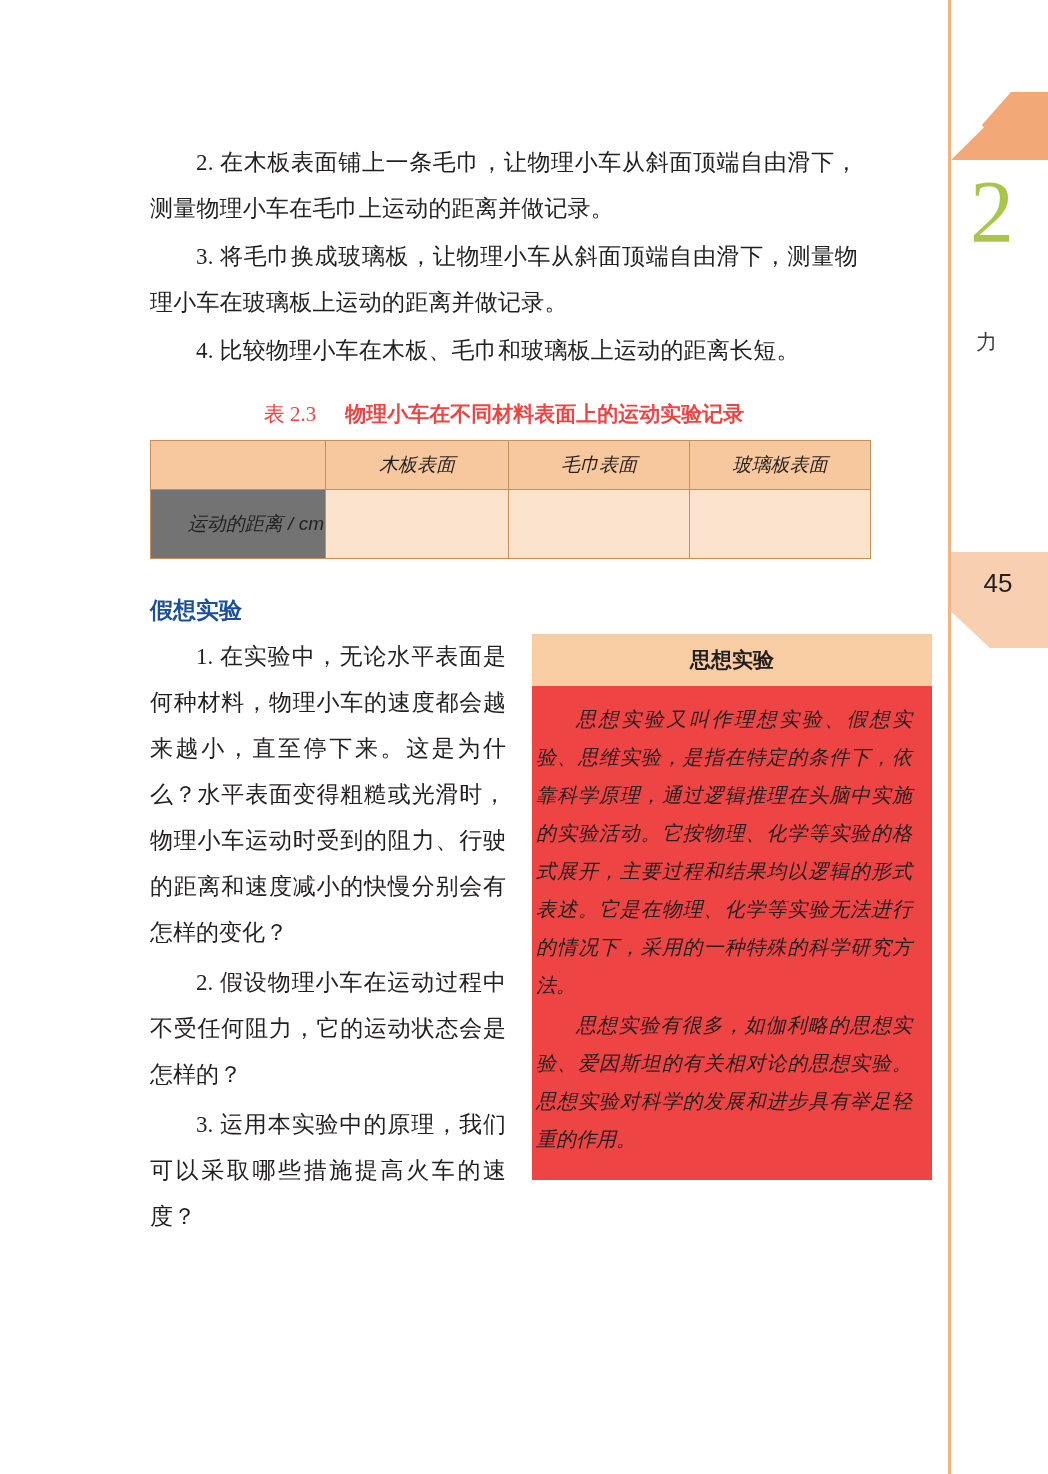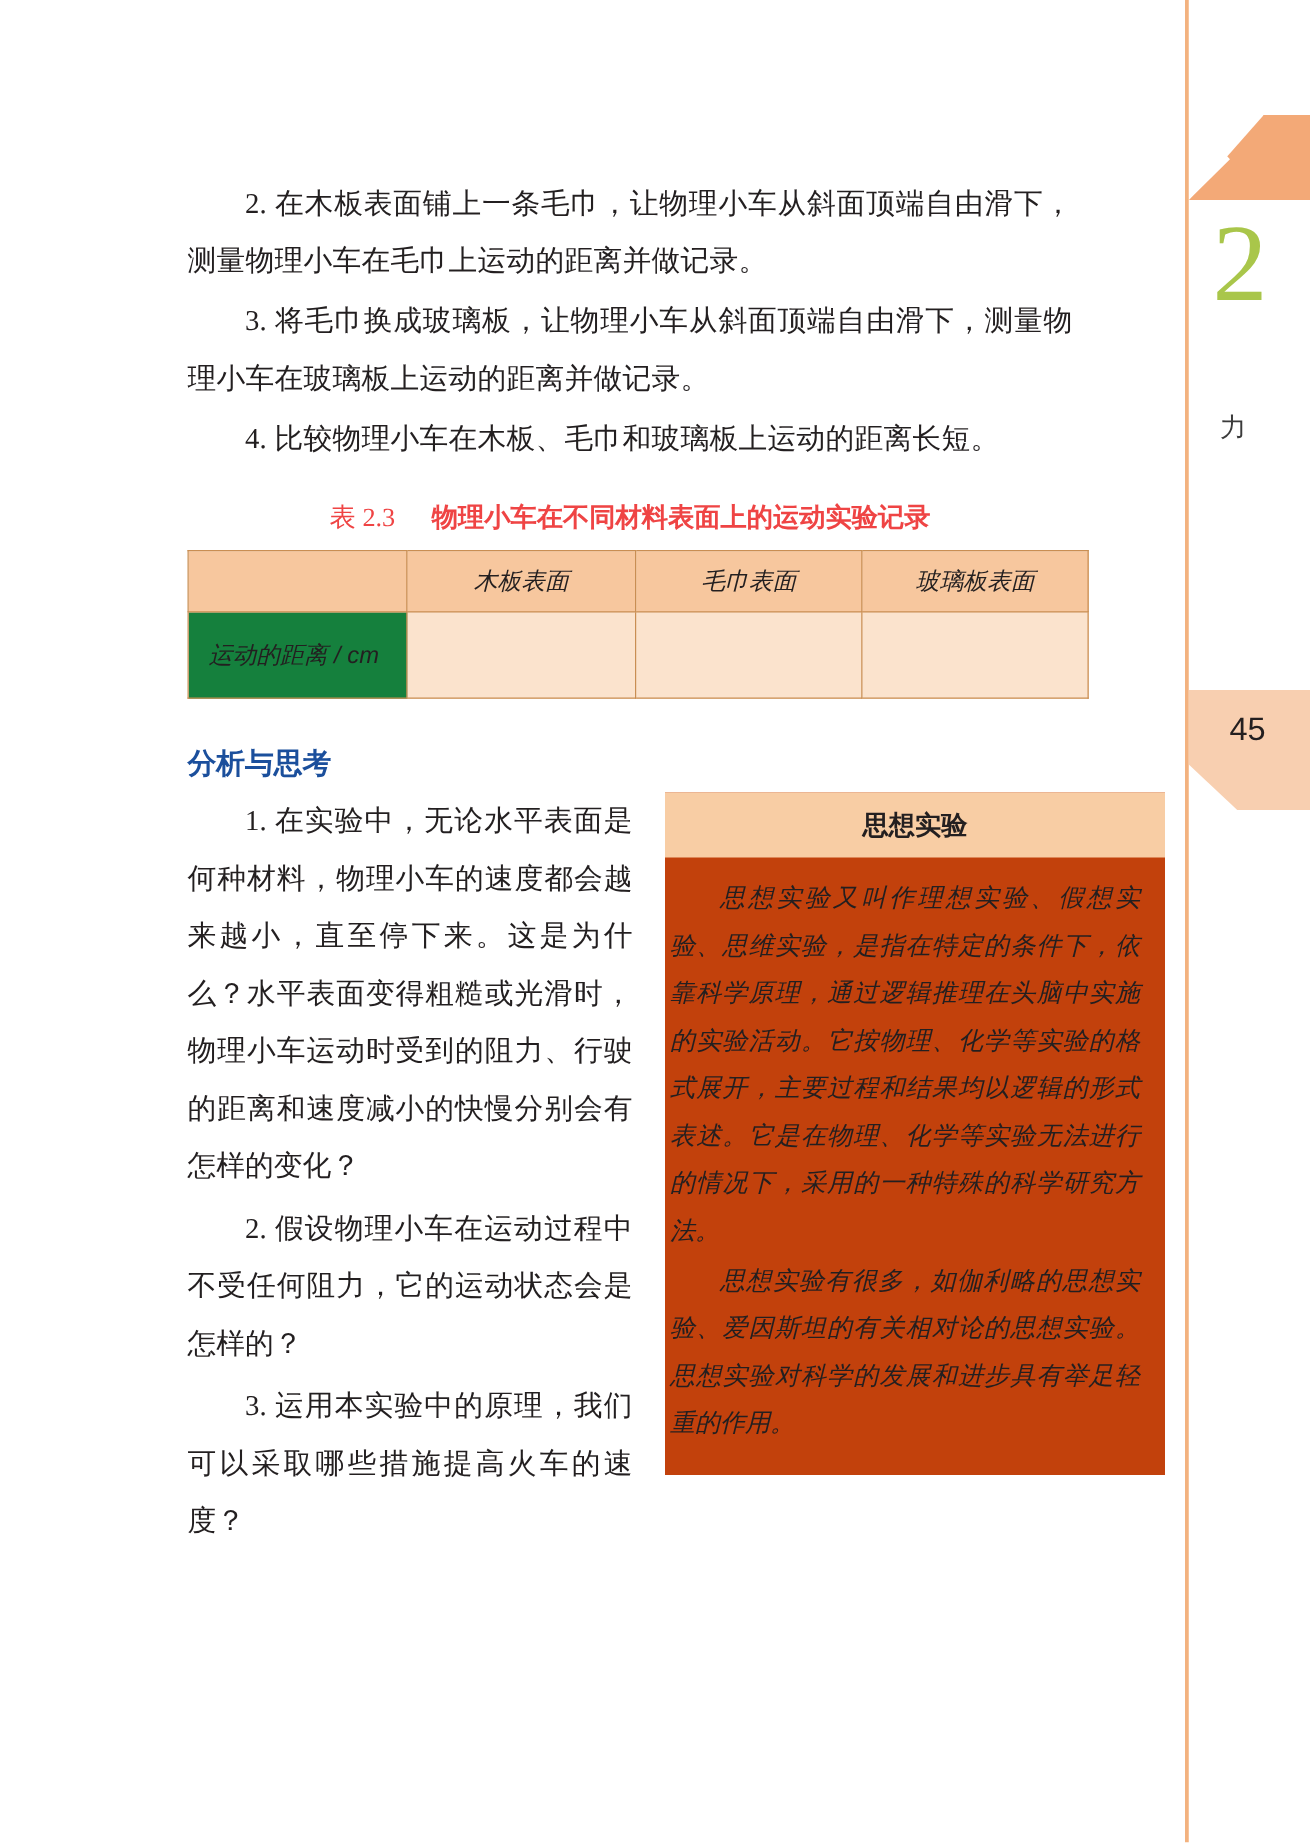--- a/index.html
+++ b/index.html
@@ -134,22 +134,22 @@
     font-size: 19px;
     font-weight: normal;
     font-family: "Liberation Sans", sans-serif;
     color: #231f20;
     font-style: italic;
   }
   table.exp thead th { background: #f7c79e; text-align: center; }
   table.exp thead th.blank { background: #f7c79e; }
   table.exp tbody td { background: #fbe3cd; height: 66px; }
   table.exp tbody td.rowhead {
-    background: #15803d;
-    text-align: left;
+    background: #737373;
+    text-align: right;
     padding-left: 16px;
     margin-left: 14px;
   }
 
   h3.section {
     font-family: "Liberation Sans", sans-serif;
     font-weight: bold;
     font-size: 23px;
     color: #1b4f9c;
     margin: 36px 0 8px 0;
@@ -169,21 +169,21 @@
     font-size: 23px;
     line-height: 46px;
     margin: 0 0 4px 0;
     text-indent: 46px;
     text-align: justify;
   }
 
   .sidebox {
     width: 400px;
     flex: none;
-    background: #c2410c;
+    background: #ef4444;
     border: 0;
   }
   .sidebox-title {
     background: #f8cda4;
     text-align: center;
     font-family: "Liberation Sans", sans-serif;
     font-weight: bold;
     font-size: 21px;
     padding: 12px 0 12px 0;
     color: #231f20;
@@ -240,21 +240,21 @@
     <tbody>
       <tr>
         <td class="rowhead">运动的距离 / cm</td>
         <td></td>
         <td></td>
         <td></td>
       </tr>
     </tbody>
   </table>
 
-  <h3 class="section">分析与思考</h3>
+  <h3 class="section">假想实验</h3>
 
   <div class="two-col">
     <div class="col-left">
       <p>1. 在实验中，无论水平表面是何种材料，物理小车的速度都会越来越小，直至停下来。这是为什么？水平表面变得粗糙或光滑时，物理小车运动时受到的阻力、行驶的距离和速度减小的快慢分别会有怎样的变化？</p>
       <p>2. 假设物理小车在运动过程中不受任何阻力，它的运动状态会是怎样的？</p>
       <p>3. 运用本实验中的原理，我们可以采取哪些措施提高火车的速度？</p>
     </div>
 
     <div class="sidebox">
       <div class="sidebox-title">思想实验</div>

